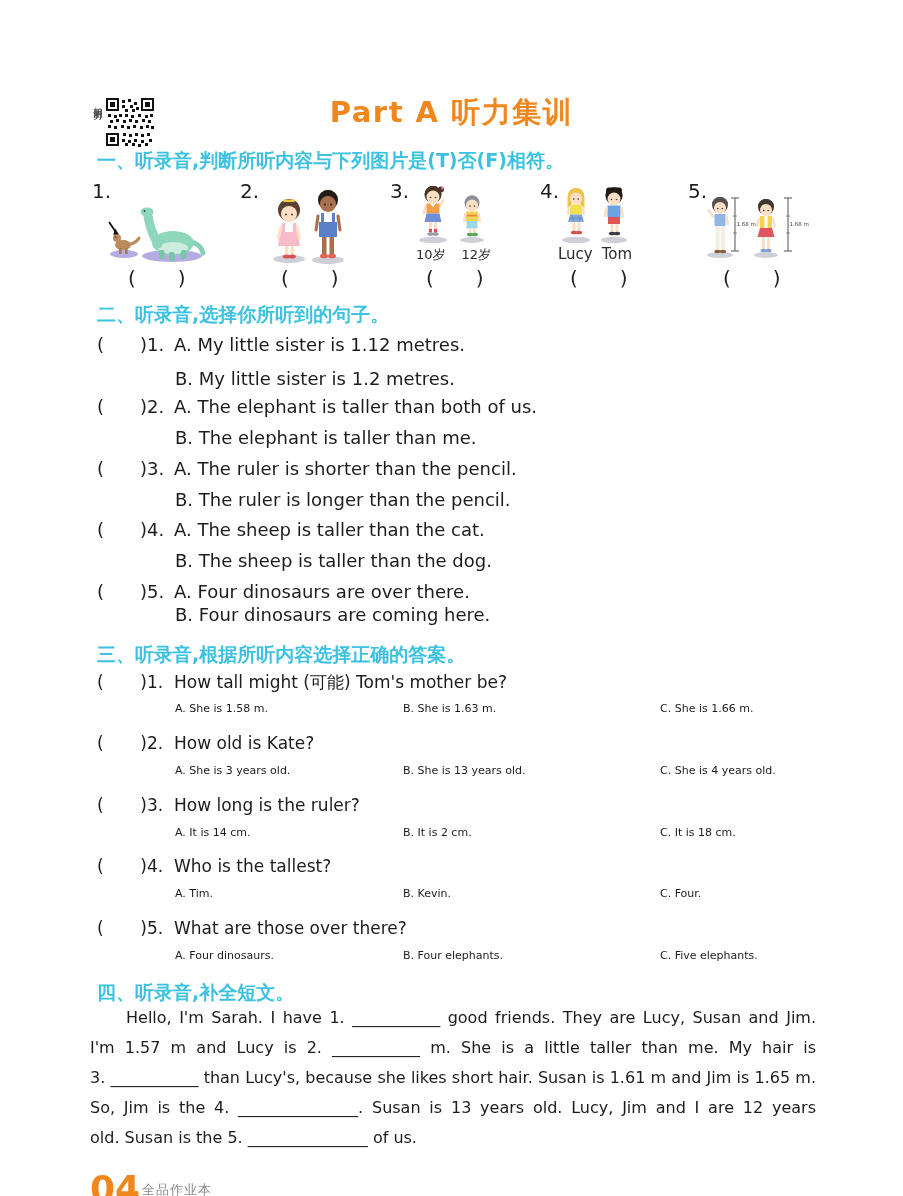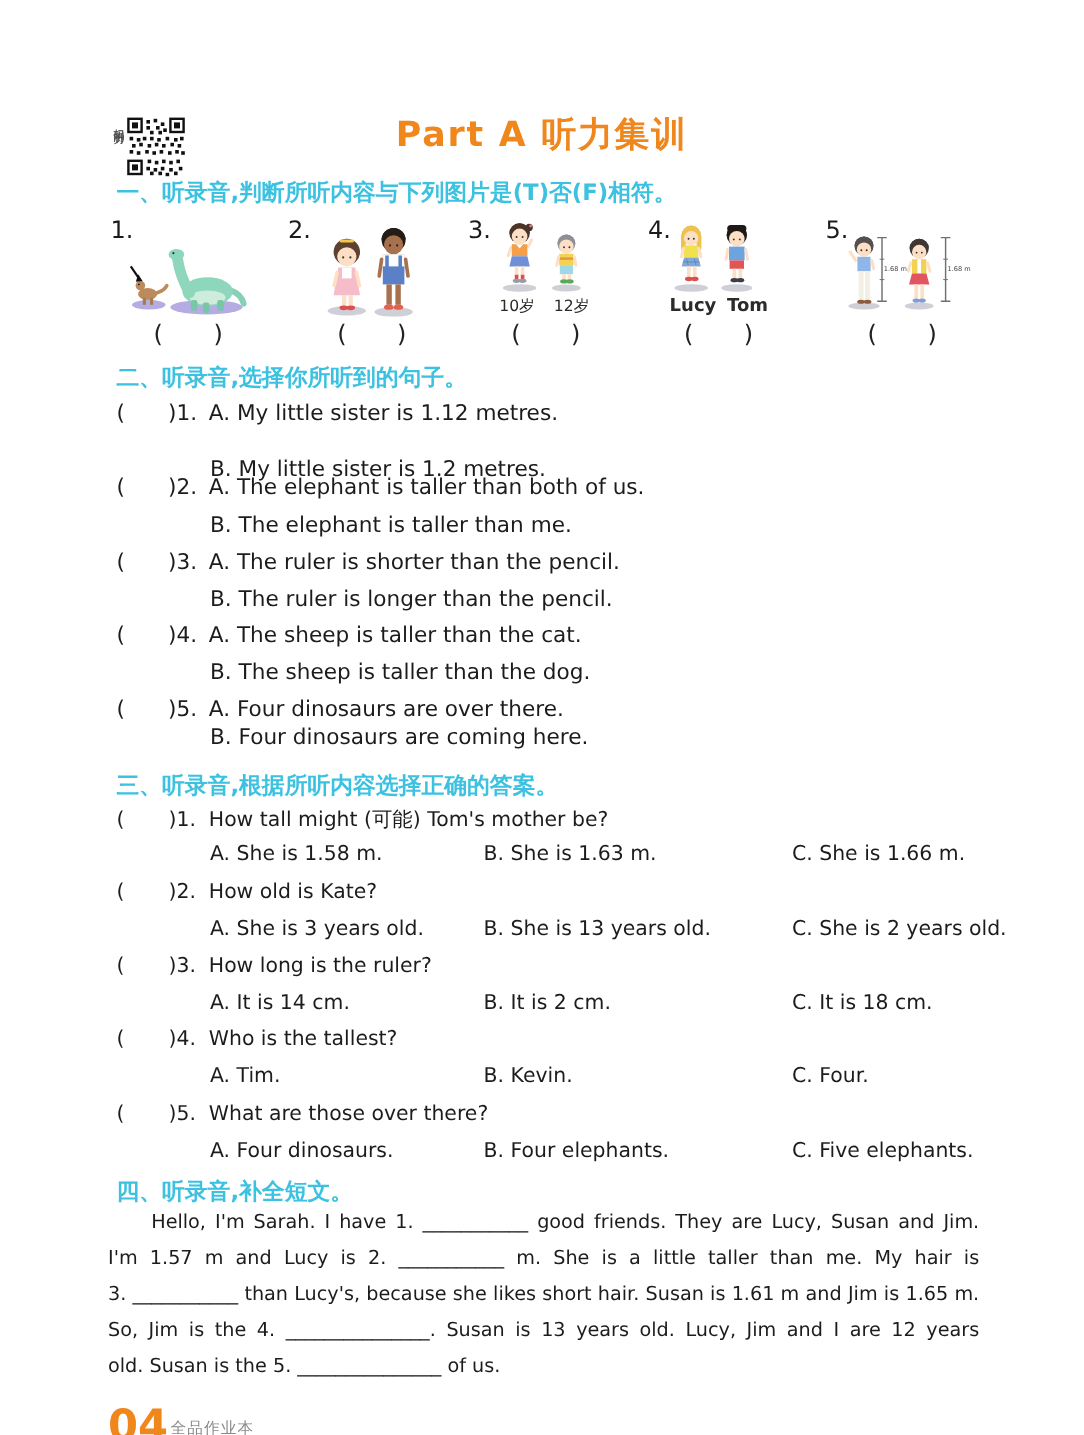--- a/index.html
+++ b/index.html
@@ -15,32 +15,32 @@
   .qr{left:105px;top:97px;}
   .page-title{left:0;top:93px;width:903px;text-align:center;
     font-size:29px;font-weight:bold;color:#f0871c;letter-spacing:1.5px;}
   
   .sec-heading{left:97px;font-size:19px;font-weight:700;color:#3cc2e0;white-space:nowrap;}
   
   .pic-num{font-size:20px;font-weight:500;top:179px;}
   .pic{position:absolute;}
   .pic-caption{top:246px;font-size:13px;color:#2b2b2b;white-space:nowrap;}
   .pic-caption .cap-gap{display:inline-block;width:16px;}
-  .pic-caption.names{font-size:15px;top:245px;font-weight:bold;}
+  .pic-caption.names{font-size:15px;top:245px;}
   .pic-caption.names .cap-gap{width:9px;}
   .answer-paren{top:266px;font-size:20px;color:#222;}
   .answer-paren .gap{display:inline-block;width:42px;}
   
   .qrow{left:97px;font-size:18px;white-space:nowrap;}
   .slot{display:inline-flex;justify-content:space-between;width:50px;}
   .qnum{display:inline-block;min-width:20px;margin-left:0px;}
   .opt-after{margin-left:7px;margin-top:40px;}
   .qrow.bline{padding-left:78px;}
   .s3{font-size:17px;}
-  .optrow{left:97px;height:24px;width:760px;font-size:17px;}
+  .optrow{left:97px;height:24px;width:760px;font-size:11px;}
   .optrow .oA{position:absolute;left:78px;white-space:nowrap;}
   .optrow .oB{position:absolute;left:306px;white-space:nowrap;}
   .optrow .oC{position:absolute;left:563px;white-space:nowrap;}
   
   .para-line{left:90px;width:726px;font-size:16px;color:#1c1c1c;}
   .jl{text-align:justify;text-align-last:justify;}
   .indent{text-indent:36px;}
   
   .footer-num{left:90px;top:1168px;font-size:36px;font-weight:bold;color:#f0871c;}
   .footer-label{left:142px;top:1181px;font-size:13px;color:#8a8a8a;letter-spacing:1px;}
@@ -314,21 +314,21 @@
 <div class="abs answer-paren" style="left:723px"><span>(</span><span class="gap"></span><span>)</span></div>
 
 <div class="abs sec-heading" style="top:302px">二、听录音,选择你所听到的句子。</div>
 
 <div class="abs qrow" style="top:334px">
   <span class="slot">
       <span>(</span>
       <span>)</span>
     </span><span class="qnum">1.</span><span class="opt-after">A. My little sister is 1.12 metres.</span>
 </div>
-<div class="abs qrow bline" style="top:381px"><span>B. My little sister is 1.2 metres.</span></div>
+<div class="abs qrow bline" style="top:368px"><span>B. My little sister is 1.2 metres.</span></div>
 
 <div class="abs qrow" style="top:396px">
   <span class="slot">
       <span>(</span>
       <span>)</span>
     </span><span class="qnum">2.</span><span class="opt-after">A. The elephant is taller than both of us.</span>
 </div>
 <div class="abs qrow bline" style="top:427px"><span>B. The elephant is taller than me.</span></div>
 
 <div class="abs qrow" style="top:458px">
@@ -371,21 +371,21 @@
 
 <div class="abs qrow s3" style="top:733px">
   <span class="slot">
       <span>(</span>
       <span>)</span>
     </span><span class="qnum">2.</span><span class="opt-after">How old is Kate?</span>
 </div>
 <div class="abs optrow" style="top:764px">
   <span class="oA">A. She is 3 years old.</span>
   <span class="oB">B. She is 13 years old.</span>
-  <span class="oC">C. She is 2 years old.</span>
+  <span class="oC">C. She is 4 years old.</span>
 </div>
 
 <div class="abs qrow s3" style="top:795px">
   <span class="slot">
       <span>(</span>
       <span>)</span>
     </span><span class="qnum">3.</span><span class="opt-after">How long is the ruler?</span>
 </div>
 <div class="abs optrow" style="top:826px">
   <span class="oA">A. It is 14 cm.</span>

